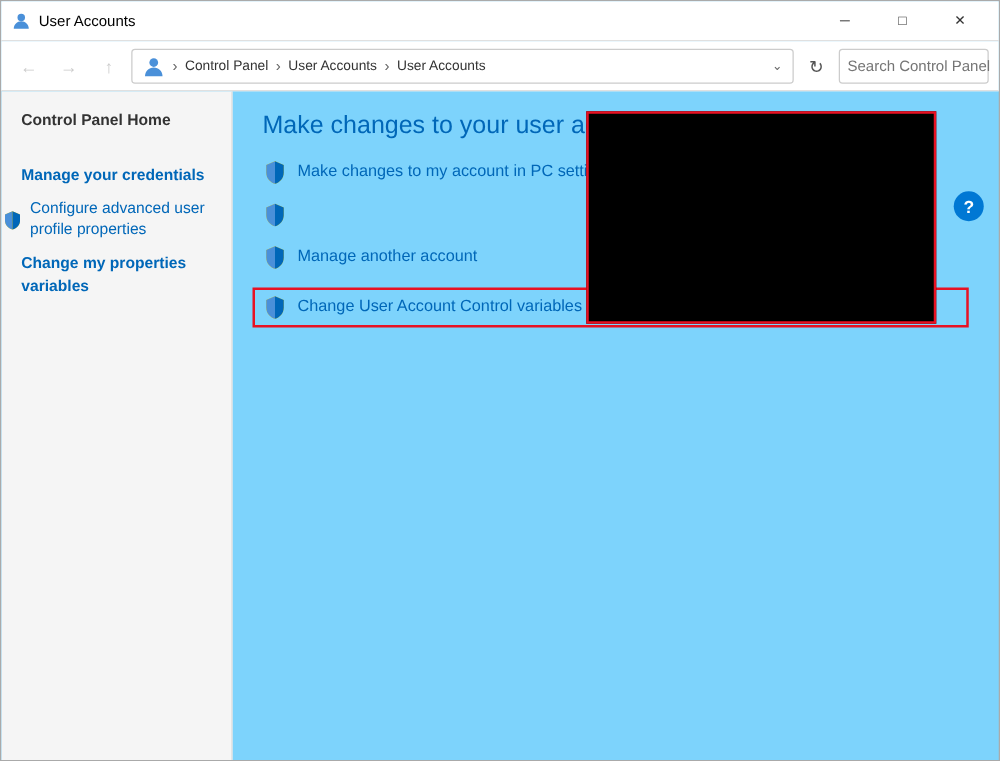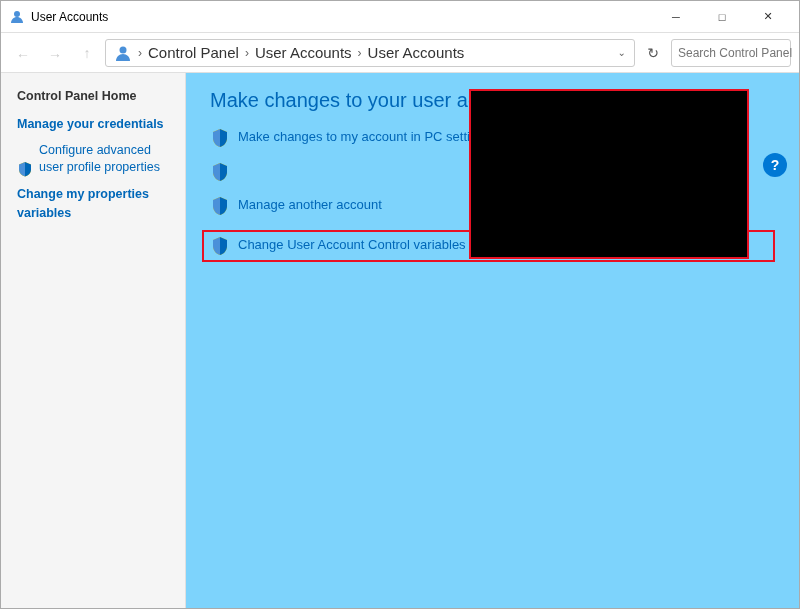--- a/index.html
+++ b/index.html
@@ -98,21 +98,21 @@
       font-size: 12px;
       color: #333;
     }
     .address-field-icon {
       width: 18px;
       height: 18px;
       flex-shrink: 0;
     }
     .breadcrumb-text {
       color: #333;
-      font-size: 15px;
+      font-size: 11px;
     }
     .breadcrumb-sep {
       color: #666;
       font-size: 12px;
       margin: 0 2px;
     }
     .address-chevron {
       margin-left: auto;
       color: #666;
       font-size: 10px;
@@ -188,43 +188,43 @@
       padding: 4px 16px;
       color: #0067b8;
       text-decoration: none;
       font-size: 12.5px;
       line-height: 1.5;
       cursor: pointer;
       font-weight: bold;
     }
     .sidebar-link-with-icon {
       display: flex;
-      align-items: flex-end;
-      padding: 4px 16px;
+      align-items: center;
+      padding: 4px 1px;
       gap: 6px;
       cursor: pointer;
     }
     .sidebar-link-with-icon .link-text {
       color: #0067b8;
       text-decoration: none;
       font-size: 12.5px;
       line-height: 1.4;
     }
     .sidebar-uac-icon {
       width: 16px;
       height: 16px;
       flex-shrink: 0;
       margin-top: 2px;
     }
     .sidebar-heading {
       padding: 4px 16px;
       font-size: 12.5px;
       color: #333;
       font-weight: 600;
-      margin-bottom: 4px;
+      margin-bottom: 20px;
     }
 
     
     .main-panel {
       flex: 1;
       padding: 16px 24px;
       overflow-y: auto;
     }
     .main-title {
       font-size: 20px;

